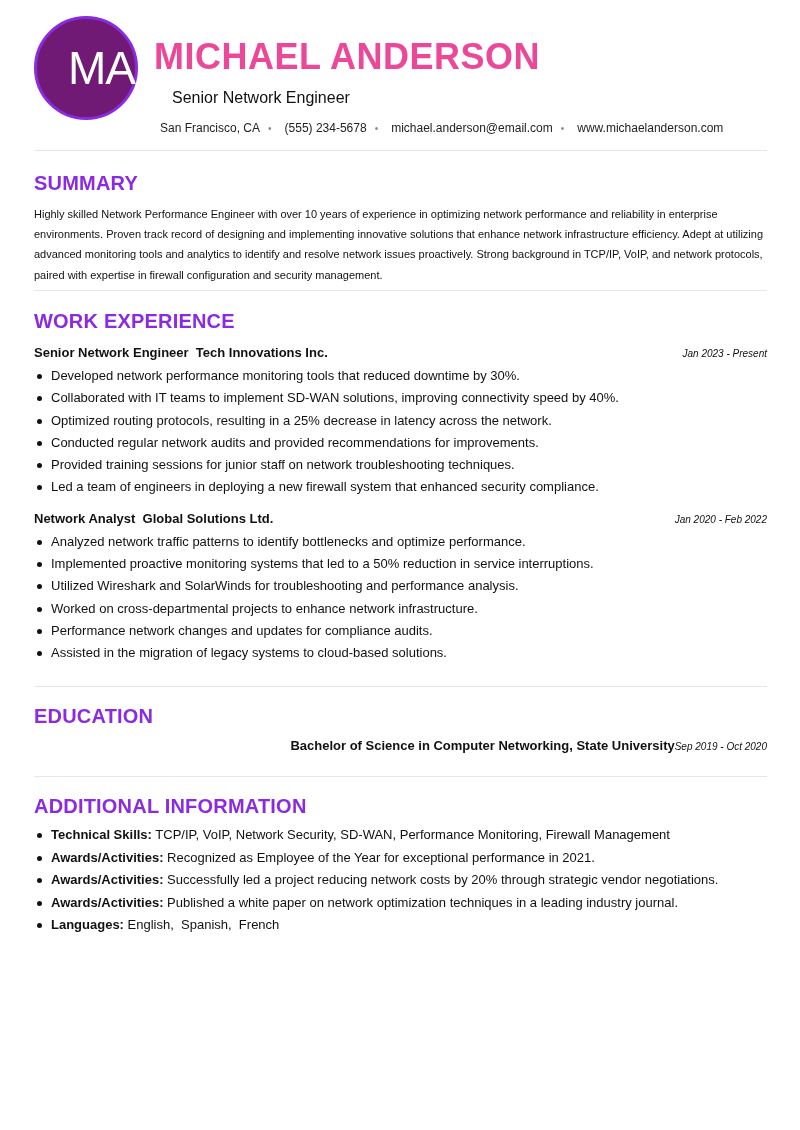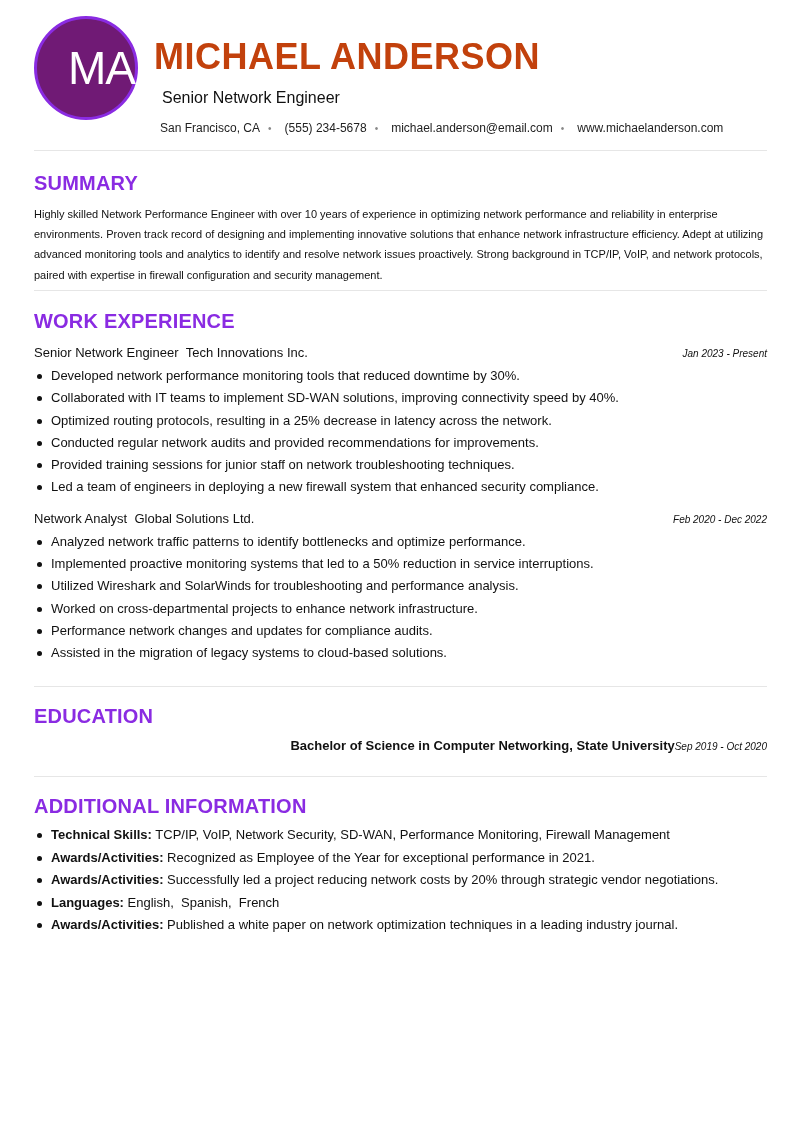--- a/index.html
+++ b/index.html
@@ -12,45 +12,45 @@
   
   .header { position: relative; height: 150px; border-bottom: 1px solid #e6e6e6; }
   .avatar {
     position: absolute; left: 0; top: 16px; width: 98px; height: 98px;
     border-radius: 50%; background: #701a75; border: 3px solid #8a2be2;
     display: flex; align-items: center; justify-content: flex-end;
     color: #fff; font-size: 46px; letter-spacing: -1px;
   }
   .name {
     position: absolute; left: 120px; top: 36px; margin: 0;
-    font-size: 36px; font-weight: bold; color: #c2410c; letter-spacing: 0.5px;
+    font-size: 36px; font-weight: bold; color: #ec4899; letter-spacing: 0.5px;
   }
   .title {
-    position: absolute; left: 128px; top: 89px; font-size: 16px; color: #111;
+    position: absolute; left: 138px; top: 89px; font-size: 16px; color: #111;
   }
   .contact {
     position: absolute; left: 126px; top: 121px; font-size: 12px; color: #222;
     display: flex; align-items: center;
   }
   .contact .sep { color: #888; margin: 0 13px 0 8px; font-size: 10px; }
 
   
   .section { border-bottom: 1px solid #e6e6e6; }
   .section h2 {
     margin: 0; font-size: 20px; font-weight: bold; color: #8a2be2; letter-spacing: 0.2px;
   }
   .summary { padding-top: 21px; height: 140px; box-sizing: border-box; }
   .summary p { margin: 9px 0 0 0; font-size: 11px; line-height: 20.2px; color: #111; }
 
   .work { padding-top: 19px; height: 396px; box-sizing: border-box; }
   .job-head {
     display: flex; justify-content: space-between; align-items: baseline;
     font-size: 13px; margin-top: 12px;
   }
-  .job-head .role { font-weight: normal; }
+  .job-head .role { font-weight: bold; }
   .job-head .date { font-style: italic; font-size: 10px; }
   ul { margin: 5px 0 0 0; padding: 0; list-style: none; }
   li { position: relative; padding-left: 17px; font-size: 13px; line-height: 22.3px; }
   li::before {
     content: ""; position: absolute; left: 3px; top: 9px; width: 5px; height: 5px;
     border-radius: 50%; background: #111;
   }
   .job2 { margin-top: 4px; }
 
   .edu { padding-top: 18px; height: 90px; box-sizing: border-box; }
@@ -107,21 +107,21 @@
         <li>Optimized routing protocols, resulting in a 25% decrease in latency across the network.</li>
         <li>Conducted regular network audits and provided recommendations for improvements.</li>
         <li>Provided training sessions for junior staff on network troubleshooting techniques.</li>
         <li>Led a team of engineers in deploying a new firewall system that enhanced security compliance.</li>
       </ul>
     </div>
 
     <div class="job job2">
       <div class="job-head">
         <span class="role">Network Analyst&nbsp;&nbsp;Global Solutions Ltd.</span>
-        <span class="date">Feb 2020 - Dec 2022</span>
+        <span class="date">Jan 2020 - Feb 2022</span>
       </div>
       <ul>
         <li>Analyzed network traffic patterns to identify bottlenecks and optimize performance.</li>
         <li>Implemented proactive monitoring systems that led to a 50% reduction in service interruptions.</li>
         <li>Utilized Wireshark and SolarWinds for troubleshooting and performance analysis.</li>
         <li>Worked on cross-departmental projects to enhance network infrastructure.</li>
         <li>Performance network changes and updates for compliance audits.</li>
         <li>Assisted in the migration of legacy systems to cloud-based solutions.</li>
       </ul>
     </div>
@@ -134,18 +134,18 @@
       <span class="date">Sep 2019 - Oct 2020</span>
     </div>
   </section>
 
   <section class="section addl">
     <h2>ADDITIONAL INFORMATION</h2>
     <ul>
       <li><b>Technical Skills:</b><span> TCP/IP, VoIP, Network Security, SD-WAN, Performance Monitoring, Firewall Management</span></li>
       <li><b>Awards/Activities:</b><span> Recognized as Employee of the Year for exceptional performance in 2021.</span></li>
       <li><b>Awards/Activities:</b><span> Successfully led a project reducing network costs by 20% through strategic vendor negotiations.</span></li>
+      <li><b>Awards/Activities:</b><span> Published a white paper on network optimization techniques in a leading industry journal.</span></li>
       <li><b>Languages:</b><span> English,&nbsp; Spanish,&nbsp; French</span></li>
-      <li><b>Awards/Activities:</b><span> Published a white paper on network optimization techniques in a leading industry journal.</span></li>
     </ul>
   </section>
 
 </div>
 
 </body></html>

